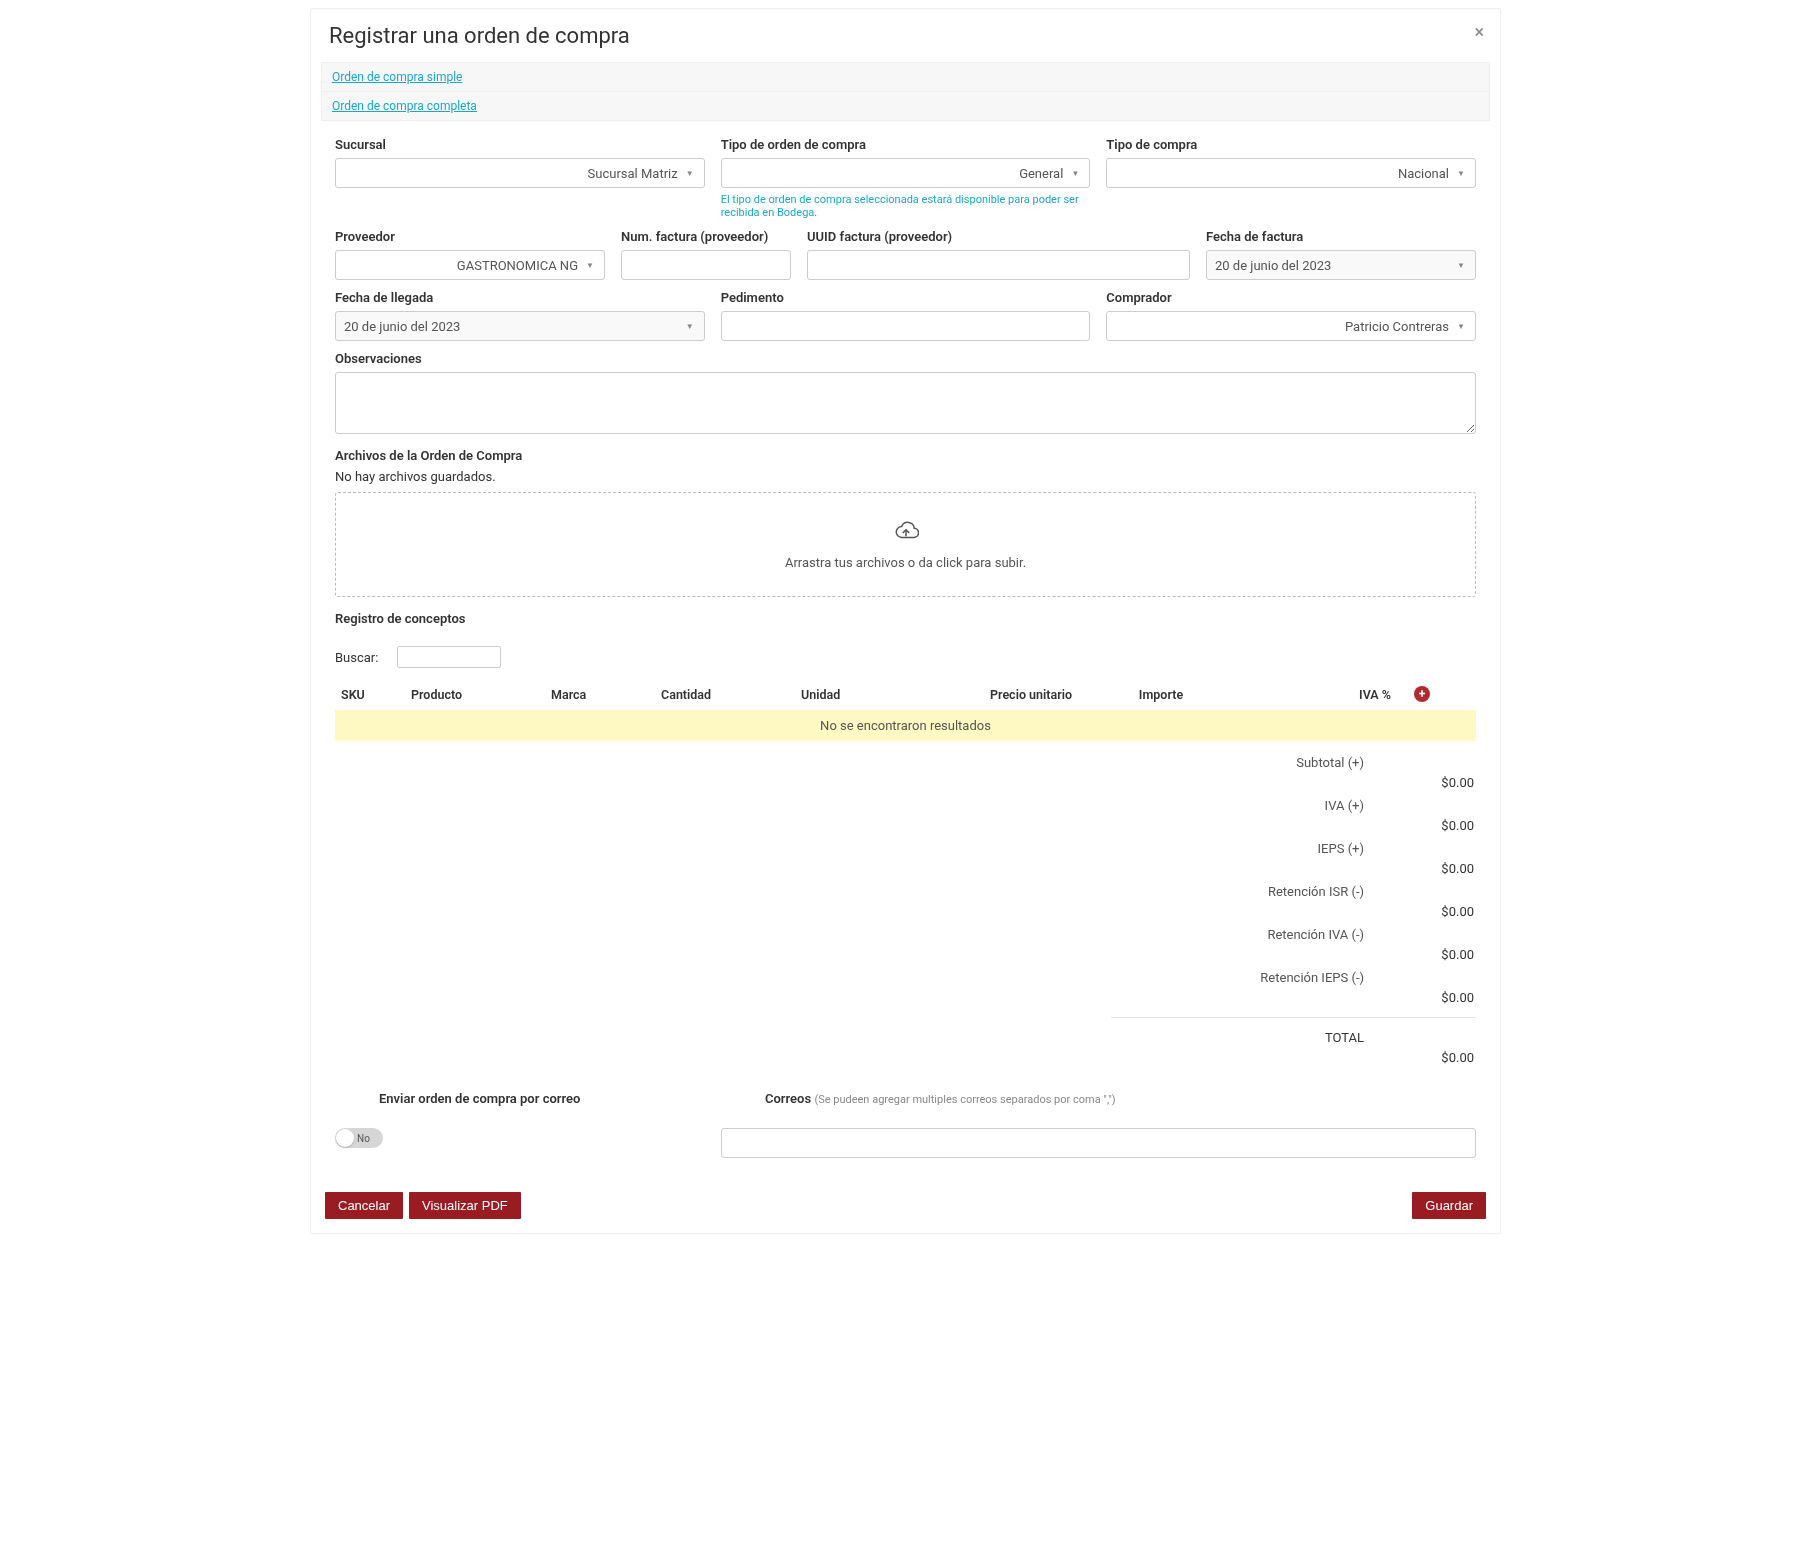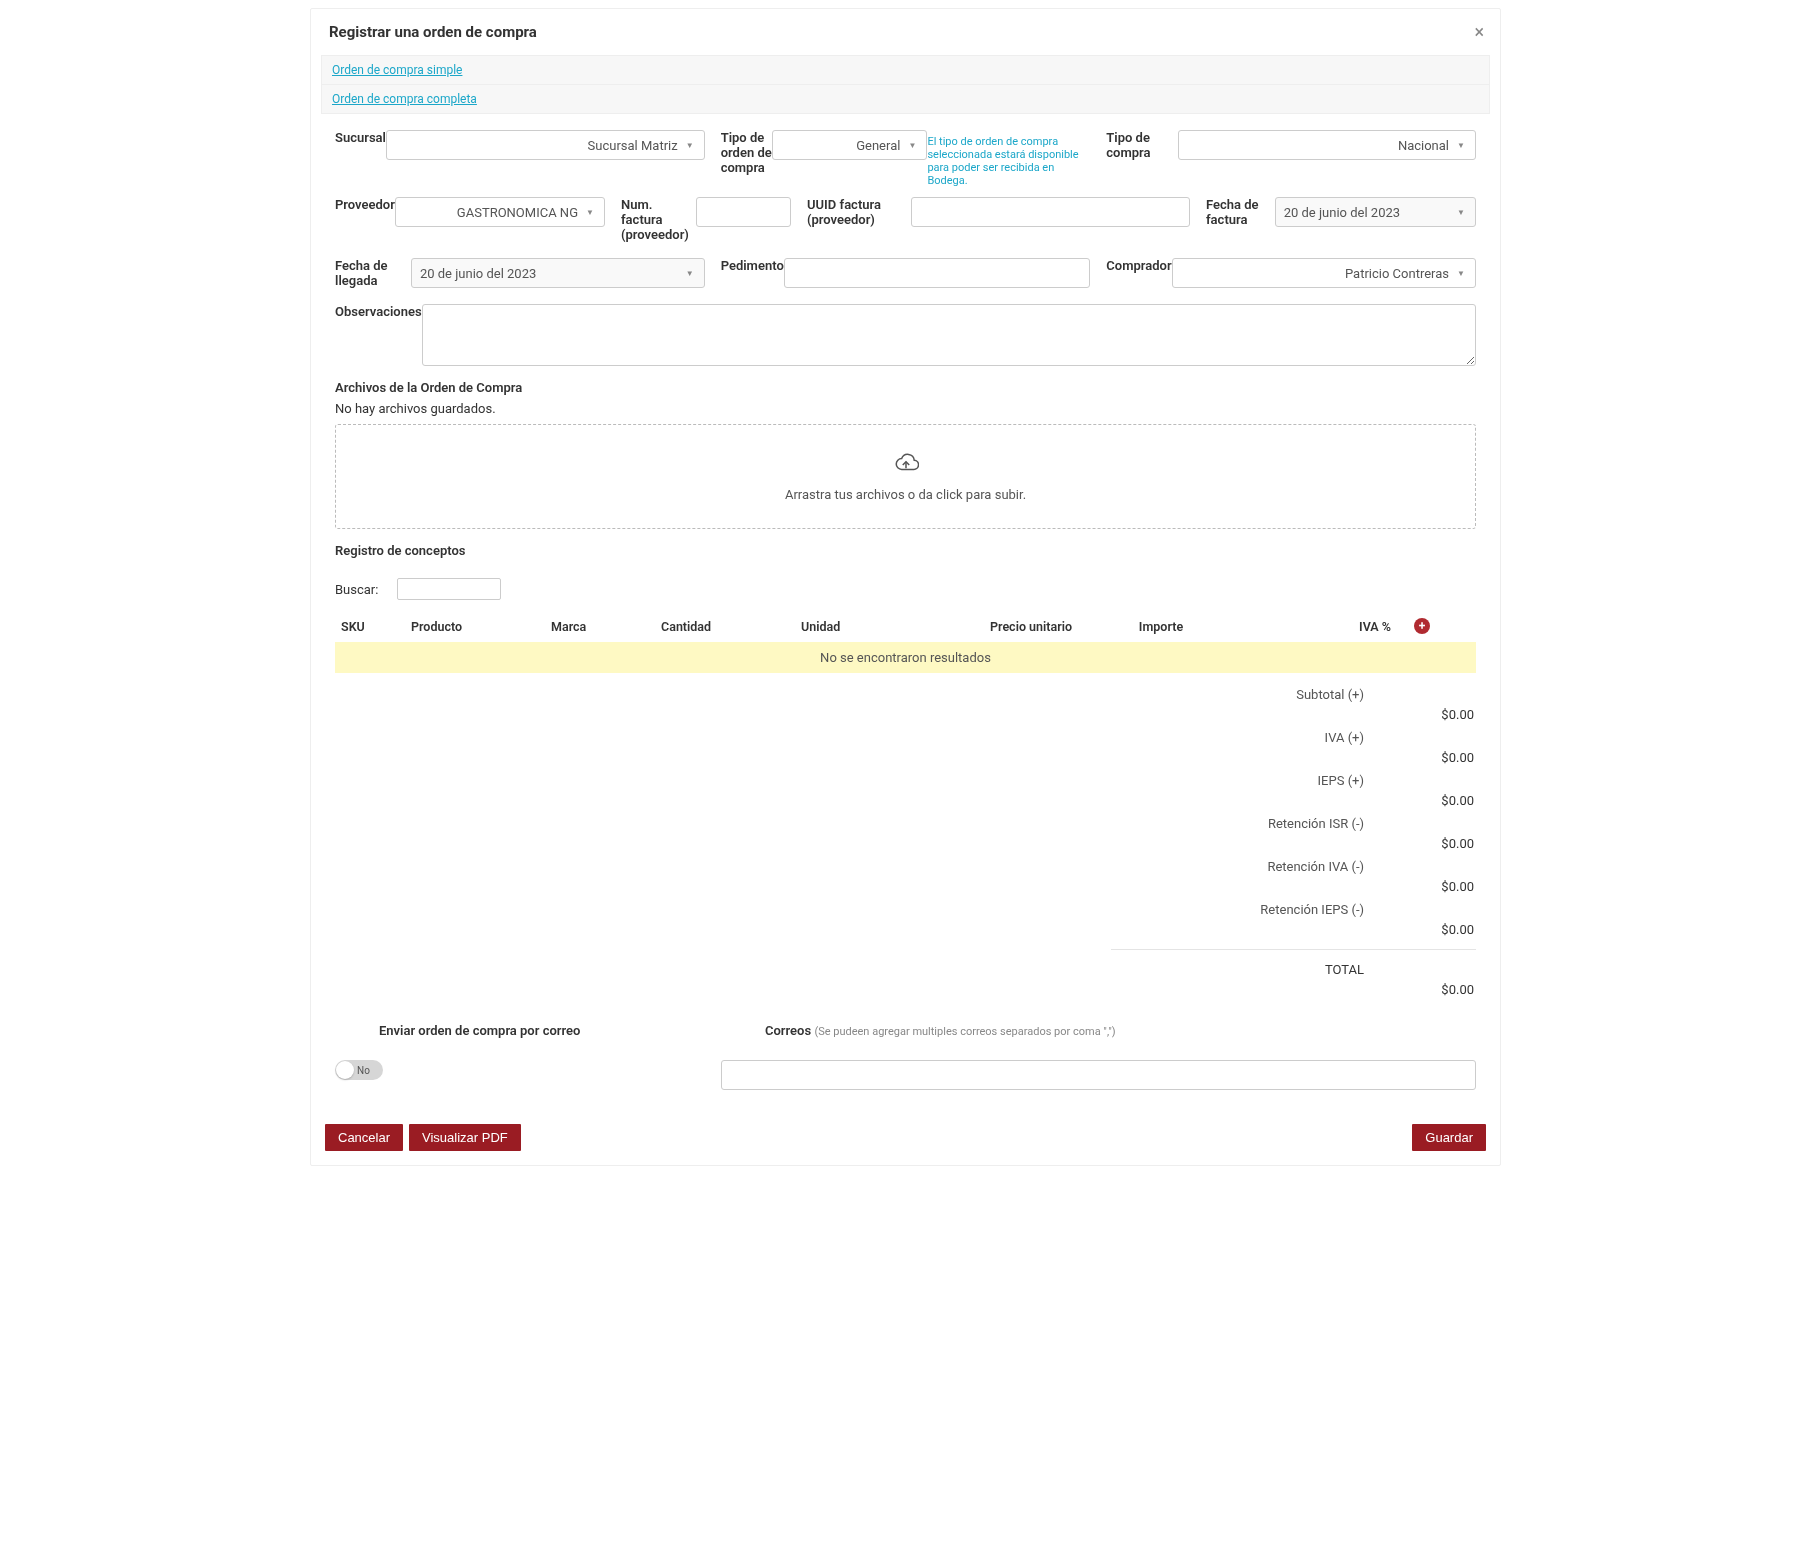--- a/index.html
+++ b/index.html
@@ -1,28 +1,28 @@
 <!DOCTYPE html>
 <html><head>
 <meta charset="utf-8">
 <style>
 * { box-sizing: border-box; margin: 0; padding: 0; }
 body { font-family: "Segoe UI", Roboto, "Helvetica Neue", Arial, sans-serif; font-size: 13px; color: #333; background: #fff; }
 .modal { width: 1191px; margin: 8px auto; border: 1px solid #eee; border-radius: 2px; background: #fff; position: relative; }
 .modal-header { padding: 14px 18px 14px 18px; position: relative; }
-.modal-title { font-size: 15px; font-weight: 700; color: #333; }
+.modal-title { font-size: 22px; font-weight: 400; color: #333; }
 .close-x { position: absolute; top: 14px; right: 16px; font-size: 18px; color: #888; cursor: pointer; line-height: 1; }
 .content { padding: 0 10px 10px 10px; }
 .tab-strip { border: 1px solid #eee; background: #f7f7f7; margin-bottom: 12px; }
 .tab-link { display: block; padding: 7px 10px; font-size: 12px; }
 .tab-link a { color: #1ca7c9; text-decoration: underline; cursor: pointer; }
 .tab-link:first-child { border-bottom: 1px solid #eee; }
 .form-body { padding: 4px 14px 10px 14px; }
 .row { display: flex; gap: 16px; margin-bottom: 10px; }
-.col { flex: 1; display: flex; flex-direction: row; }
+.col { flex: 1; display: flex; flex-direction: column; }
 .col label { font-size: 13px; font-weight: 600; color: #333; margin-bottom: 6px; }
 .select, .input, .textarea, .date-input { border: 1px solid #ccc; border-radius: 3px; padding: 5px 8px; font-size: 13px; background: #fff; color: #555; width: 100%; font-family: inherit; }
 .select { position: relative; padding-right: 26px; height: 30px; display: flex; align-items: center; cursor: pointer; justify-content: flex-end; }
 .select::after { content: "▼"; position: absolute; right: 10px; top: 50%; transform: translateY(-50%); font-size: 8px; color: #888; }
 .input { height: 30px; }
 .date-input { height: 30px; display: flex; align-items: center; justify-content: space-between; cursor: pointer; position: relative; padding-right: 26px; background: #f9f9f9; }
 .date-input::after { content: "▼"; position: absolute; right: 10px; top: 50%; transform: translateY(-50%); font-size: 8px; color: #888; }
 .helper { font-size: 11px; color: #1ca7c9; margin-top: 5px; }
 .textarea { min-height: 62px; resize: both; }
 .textarea { resize: vertical; }

